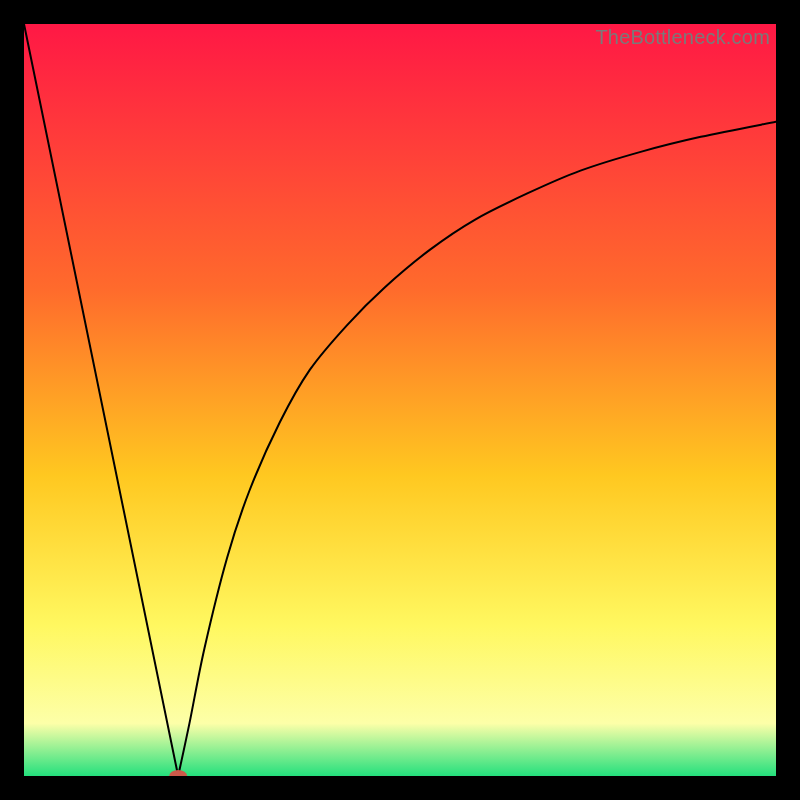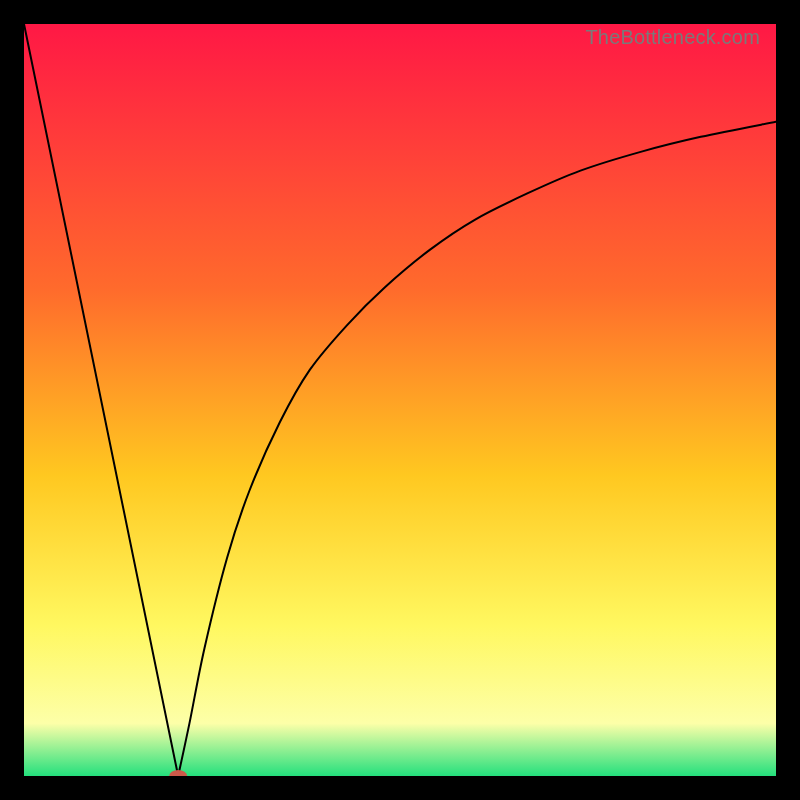--- a/index.html
+++ b/index.html
@@ -22,21 +22,21 @@
   .plot {
     position: absolute;
     left: 0;
     top: 0;
     width: 752px;
     height: 752px;
   }
   .watermark {
     position: absolute;
     top: 2px;
-    right: 16px;
+    right: 6px;
     color: #7a7a7a;
     font-size: 20px;
     font-weight: 500;
     letter-spacing: 0.2px;
     text-align: right;
   }
   .curve {
     stroke: #000;
     stroke-width: 2;
     fill: none;

